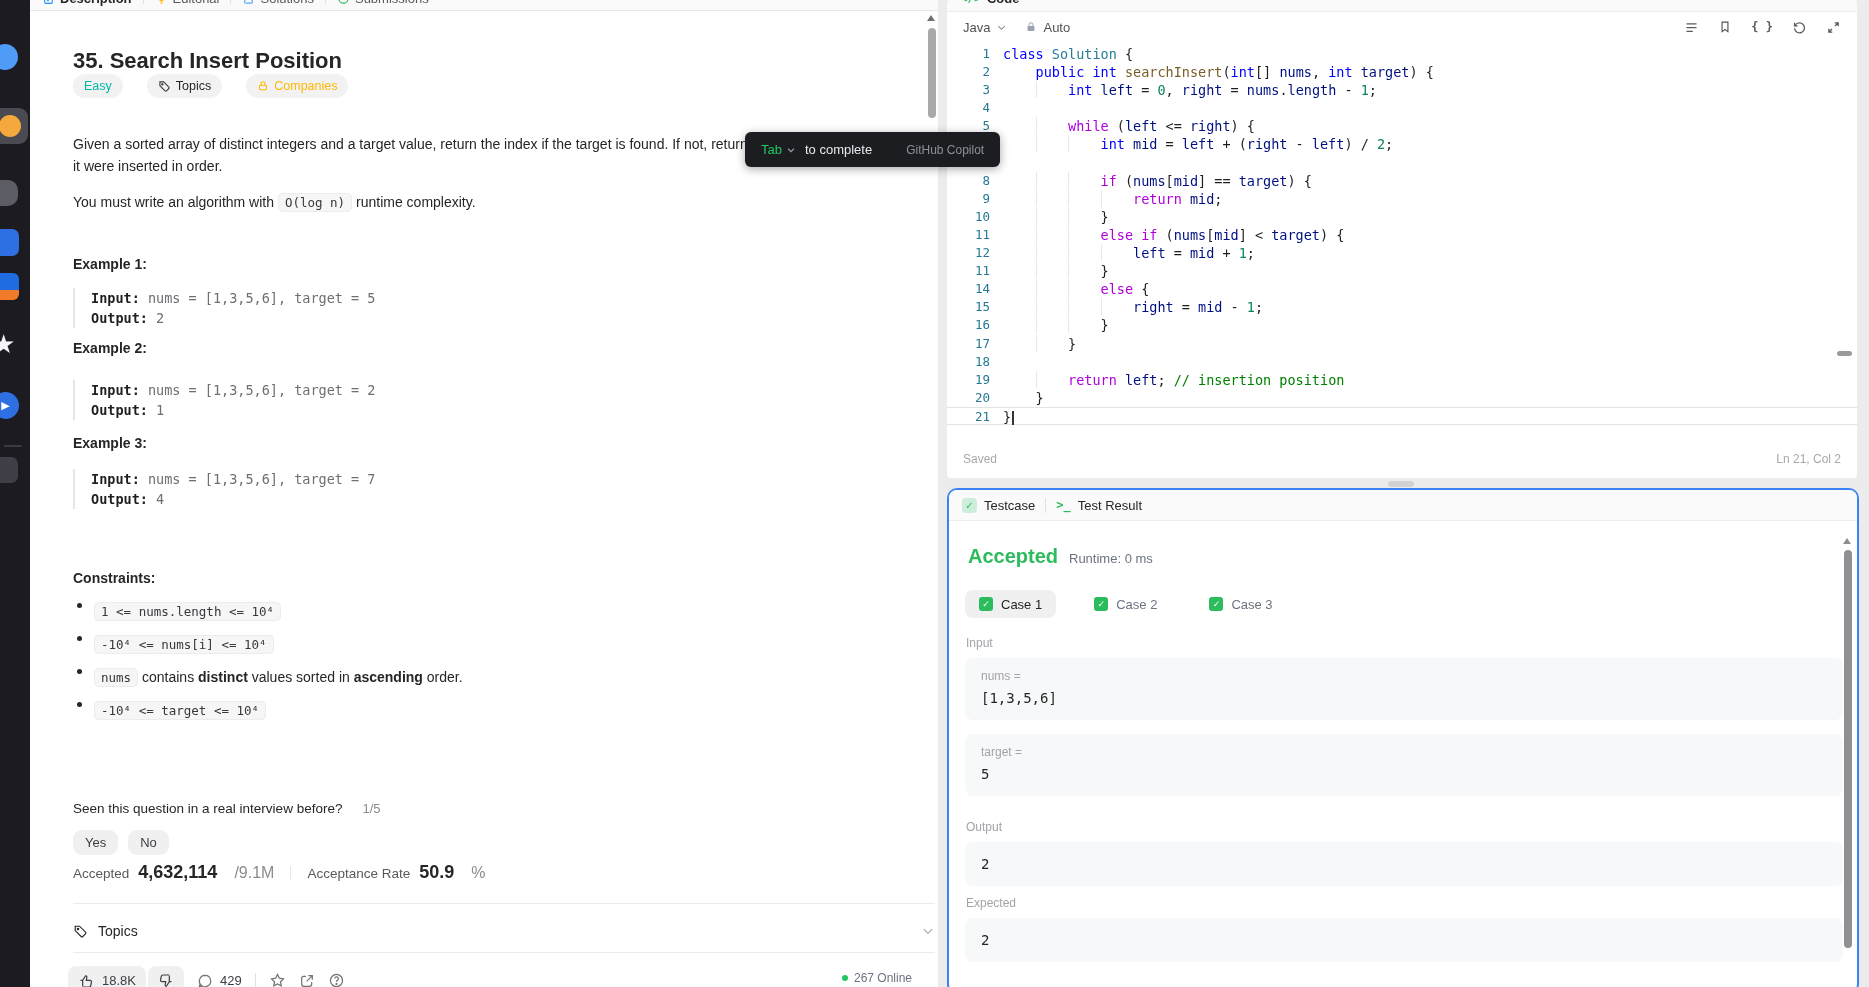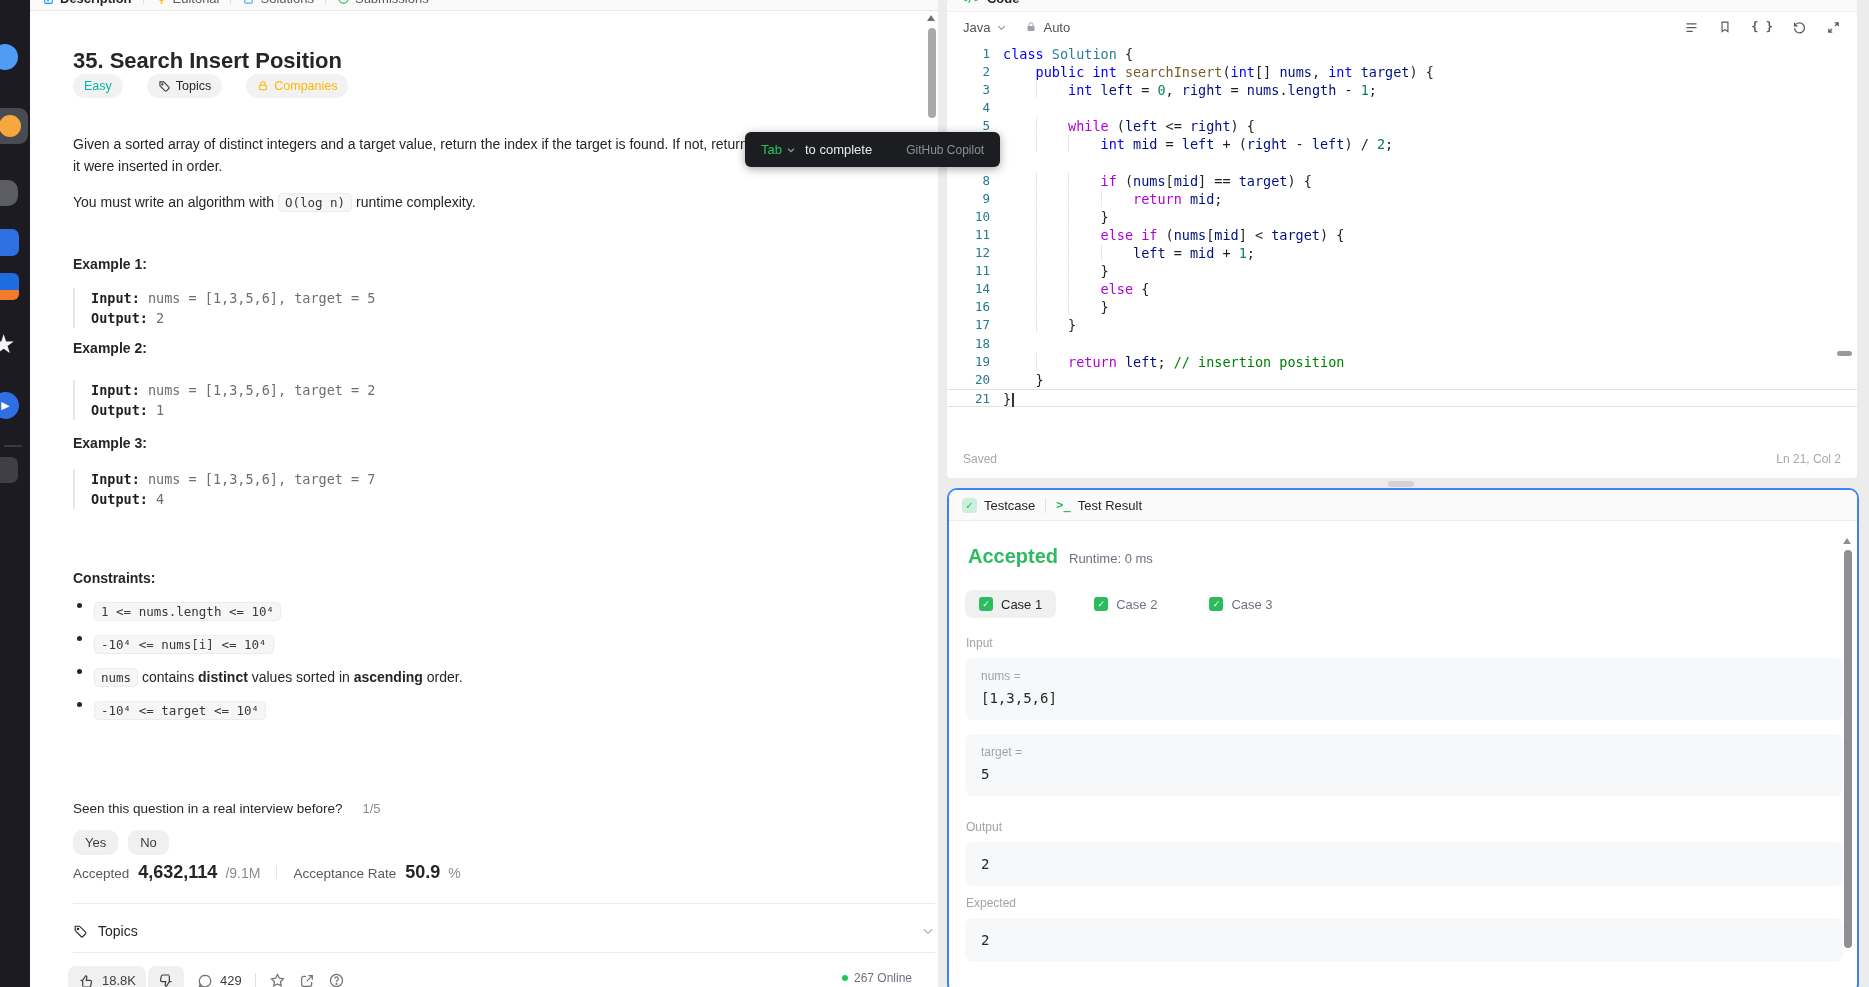--- a/index.html
+++ b/index.html
@@ -28,21 +28,21 @@
   .ex-block b{color:#1f1f1f;font-weight:700}
   .con-row{position:absolute;left:43px;height:22px;display:flex;align-items:flex-start;gap:12px;font-size:14px;color:#262626}
   .con-row .dot{width:5px;height:5px;border-radius:50%;background:#262626;margin-left:4px;flex:none}
   .con-row b{font-weight:700}
   .survey{position:absolute;left:43px;top:801px;font-size:13.5px;color:#262626}
   .survey .prog{color:#8c8c8c;margin-left:20px;font-size:13px}
   .yesno{position:absolute;left:43px;top:830px;display:flex;gap:10px}
   .pillbtn{height:25px;padding:0 12px;background:#f0f0f0;border-radius:9px;font-size:13px;color:#3c3c43;display:inline-flex;align-items:center}
   .stats{position:absolute;left:43px;top:862px;display:flex;align-items:baseline;font-size:13.5px;color:#595959}
   .stats .big{font-size:18px;font-weight:700;color:#262626;margin-left:9px}
-  .stats .small{font-size:14px;color:#8c8c8c;margin-left:8px}
+  .stats .small{font-size:16px;color:#8c8c8c;margin-left:17px}
   .stats .vsep{width:1px;height:13px;background:#e5e5e5;margin:0 16px;align-self:center}
   .hr{position:absolute;left:43px;width:862px;height:1px;background:#ebebeb}
   .topicsrow{position:absolute;left:43px;top:915px;width:862px;height:32px;display:flex;align-items:center;gap:10px;font-size:14px;color:#262626}
   .topicsrow .sp{flex:1}
   .lfooter{position:absolute;left:38px;top:966px;display:flex;align-items:center;gap:13px;color:#737373}
   .fpill{background:#f0f0f0;border-radius:8px;height:29px;display:inline-flex;align-items:center;padding:0 10px;gap:8px}
   .fcount{font-size:13px;color:#3c3c43}
   .fsep{width:1px;height:15px;background:#e0e0e0}
   .online{position:absolute;right:26px;top:971px;display:flex;align-items:center;gap:6px;font-size:12px;color:#6b7280}
   .gdot{width:6px;height:6px;border-radius:50%;background:#22c55e}
@@ -375,20 +375,21 @@
       <div class="cl"><span class="ln">5</span><span class="lc"><span class="iw"></span><span class="iw g"></span><span class="tk-c">while</span><span class="tk-p"> (</span><span class="tk-v">left</span><span class="tk-p"> &lt;= </span><span class="tk-v">right</span><span class="tk-p">) {</span></span></div>
       <div class="cl"><span class="ln">6</span><span class="lc"><span class="iw"></span><span class="iw g"></span><span class="iw g"></span><span class="tk-k">int </span><span class="tk-v">mid</span><span class="tk-p"> = </span><span class="tk-v">left</span><span class="tk-p"> + (</span><span class="tk-v">right</span><span class="tk-p"> - </span><span class="tk-v">left</span><span class="tk-p">) / </span><span class="tk-n">2</span><span class="tk-p">;</span></span></div>
       <div class="cl"><span class="ln">7</span><span class="lc"></span></div>
       <div class="cl"><span class="ln">8</span><span class="lc"><span class="iw"></span><span class="iw g"></span><span class="iw g"></span><span class="tk-c">if</span><span class="tk-p"> (</span><span class="tk-v">nums</span><span class="tk-p">[</span><span class="tk-v">mid</span><span class="tk-p">] == </span><span class="tk-v">target</span><span class="tk-p">) {</span></span></div>
       <div class="cl"><span class="ln">9</span><span class="lc"><span class="iw"></span><span class="iw g"></span><span class="iw g"></span><span class="iw g"></span><span class="tk-c">return</span><span class="tk-p"> </span><span class="tk-v">mid</span><span class="tk-p">;</span></span></div>
       <div class="cl"><span class="ln">10</span><span class="lc"><span class="iw"></span><span class="iw g"></span><span class="iw g"></span><span class="tk-p">}</span></span></div>
       <div class="cl"><span class="ln">11</span><span class="lc"><span class="iw"></span><span class="iw g"></span><span class="iw g"></span><span class="tk-c">else if</span><span class="tk-p"> (</span><span class="tk-v">nums</span><span class="tk-p">[</span><span class="tk-v">mid</span><span class="tk-p">] &lt; </span><span class="tk-v">target</span><span class="tk-p">) {</span></span></div>
       <div class="cl"><span class="ln">12</span><span class="lc"><span class="iw"></span><span class="iw g"></span><span class="iw g"></span><span class="iw g"></span><span class="tk-v">left</span><span class="tk-p"> = </span><span class="tk-v">mid</span><span class="tk-p"> + </span><span class="tk-n">1</span><span class="tk-p">;</span></span></div>
       <div class="cl"><span class="ln">11</span><span class="lc"><span class="iw"></span><span class="iw g"></span><span class="iw g"></span><span class="tk-p">}</span></span></div>
       <div class="cl"><span class="ln">14</span><span class="lc"><span class="iw"></span><span class="iw g"></span><span class="iw g"></span><span class="tk-c">else</span><span class="tk-p"> {</span></span></div>
+      <div class="cl"><span class="ln">15</span><span class="lc"><span class="iw"></span><span class="iw g"></span><span class="iw g"></span><span class="iw g"></span><span class="tk-v">right</span><span class="tk-p"> = </span><span class="tk-v">mid</span><span class="tk-p"> - </span><span class="tk-n">1</span><span class="tk-p">;</span></span></div>
       <div class="cl"><span class="ln">16</span><span class="lc"><span class="iw"></span><span class="iw g"></span><span class="iw g"></span><span class="tk-p">}</span></span></div>
       <div class="cl"><span class="ln">17</span><span class="lc"><span class="iw"></span><span class="iw g"></span><span class="tk-p">}</span></span></div>
       <div class="cl"><span class="ln">18</span><span class="lc"></span></div>
       <div class="cl"><span class="ln">19</span><span class="lc"><span class="iw"></span><span class="iw g"></span><span class="tk-c">return</span><span class="tk-p"> </span><span class="tk-v">left</span><span class="tk-p">; </span><span class="tk-cm">// insertion position</span></span></div>
       <div class="cl"><span class="ln">20</span><span class="lc"><span class="iw"></span><span class="tk-p">}</span></span></div>
       <div class="cl cur"><span class="ln">21</span><span class="lc"><span class="tk-p">}</span><span class="caret"></span></span></div>
     </div>
 
   <div class="cstatus">
     <span>Saved</span>

